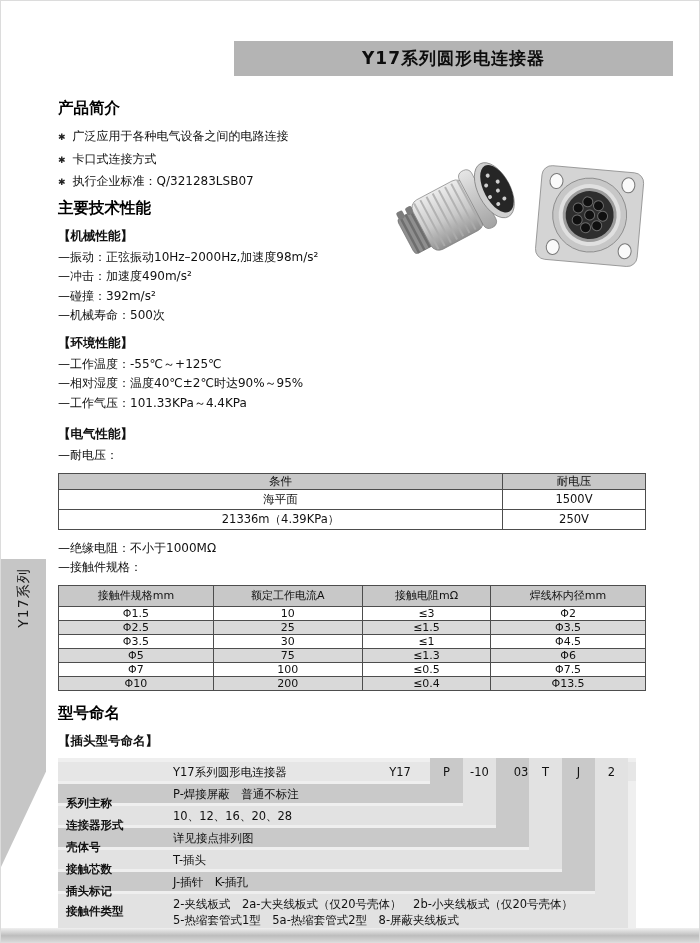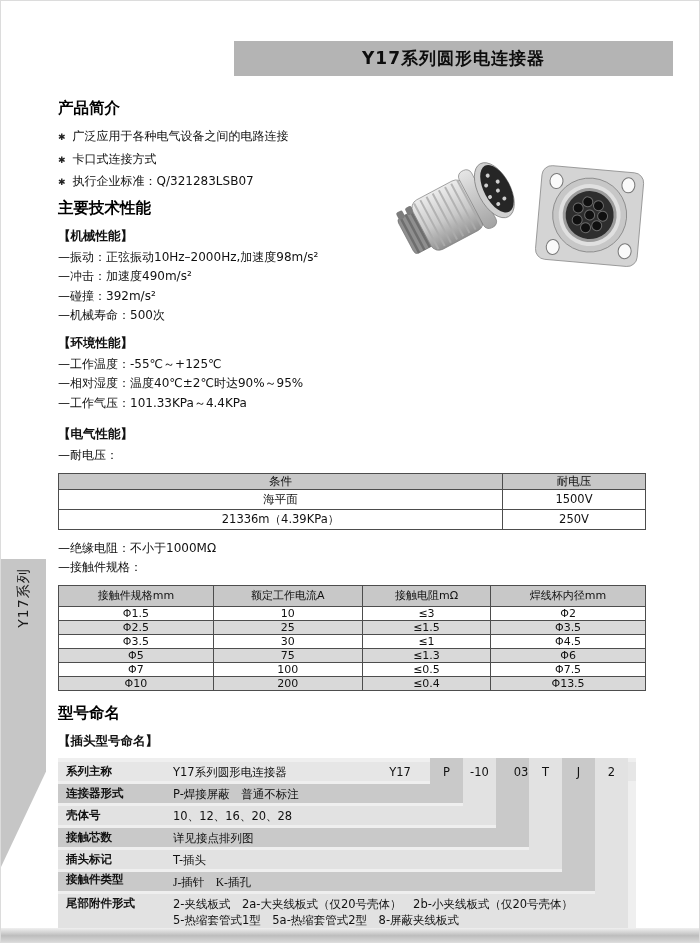--- a/index.html
+++ b/index.html
@@ -25,21 +25,21 @@
   table{border-collapse:collapse;width:100%;margin:7px 0 9px 0;}
   td,th{border:1px solid var(--border);text-align:center;font-size:11.5px;padding:0;color:#111;}
   th{background:var(--thead);font-weight:normal;height:14px;}
   .t1 td{height:20px;}
   .t2 th{height:21px;font-size:11px;}
   .t2 td{height:14px;font-size:11px;}
   .t2 tr.alt td{background:var(--rowalt);}
   
   .npanel{position:relative;width:578px;height:176px;background:var(--panel);margin-top:8px;}
   .nband,.nstrip{position:absolute;}
-  .nlabel{position:absolute;left:8px;font-weight:bold;font-size:11.5px;white-space:nowrap;}
+  .nlabel{position:absolute;left:8px;font-weight:bold;font-size:11.5px;white-space:nowrap;margin-top:32px;}
   .ndesc{position:absolute;left:115px;font-size:11.5px;white-space:nowrap;}
   .ndesc2{position:absolute;left:115px;font-size:11.5px;white-space:nowrap;}
   .ncode{position:absolute;width:33px;text-align:center;font-size:11.5px;}
   .ncode-main{position:absolute;width:60px;text-align:center;font-size:11.5px;}
   .photos{position:absolute;left:388px;top:146px;width:292px;height:128px;}
   .bottom-shadow{position:absolute;left:0;bottom:0;width:100%;height:14px;
     background:linear-gradient(to bottom,#f0f0f0,#bdbdbd 55%,#d8d8d8);}
 </style>
 </head>
 <body>
@@ -252,21 +252,21 @@
         <span class="ndesc" style="top: 7px;">Y17系列圆形电连接器</span>
         <span class="nlabel" style="top: 28.5px;">连接器形式</span>
         <span class="ndesc" style="top: 29px;">P-焊接屏蔽　普通不标注</span>
         <span class="nlabel" style="top: 50.5px;">壳体号</span>
         <span class="ndesc" style="top: 51px;">10、12、16、20、28</span>
         <span class="nlabel" style="top: 72.5px;">接触芯数</span>
         <span class="ndesc" style="top: 73px;">详见接点排列图</span>
         <span class="nlabel" style="top: 94.5px;">插头标记</span>
         <span class="ndesc" style="top: 95px;">T-插头</span>
         <span class="nlabel" style="top: 114px;">接触件类型</span>
-        <span class="ndesc" style="top: 117px; font-family: Liberation Serif, serif;">J-插针　K-插孔</span>
+        <span class="ndesc" style="top: 117px;">J-插针　K-插孔</span>
         <span class="nlabel" style="top: 138px;">尾部附件形式</span>
         <span class="ndesc" style="top: 139px;">2-夹线板式　2a-大夹线板式（仅20号壳体）　2b-小夹线板式（仅20号壳体）</span>
         <span class="ndesc2" style="top: 155px;">5-热缩套管式1型　5a-热缩套管式2型　8-屏蔽夹线板式</span>
         <span class="ncode-main" style="left: 312px; top: 7px;">Y17</span>
         <span class="ncode" style="left: 372px; top: 7px;">P</span>
         <span class="ncode" style="left: 405px; top: 7px;">-10</span>
         <span class="ncode" style="left: 438px; top: 7px; padding-left: 17px;">03</span>
         <span class="ncode" style="left: 471px; top: 7px;">T</span>
         <span class="ncode" style="left: 504px; top: 7px;">J</span>
         <span class="ncode" style="left: 537px; top: 7px;">2</span>

